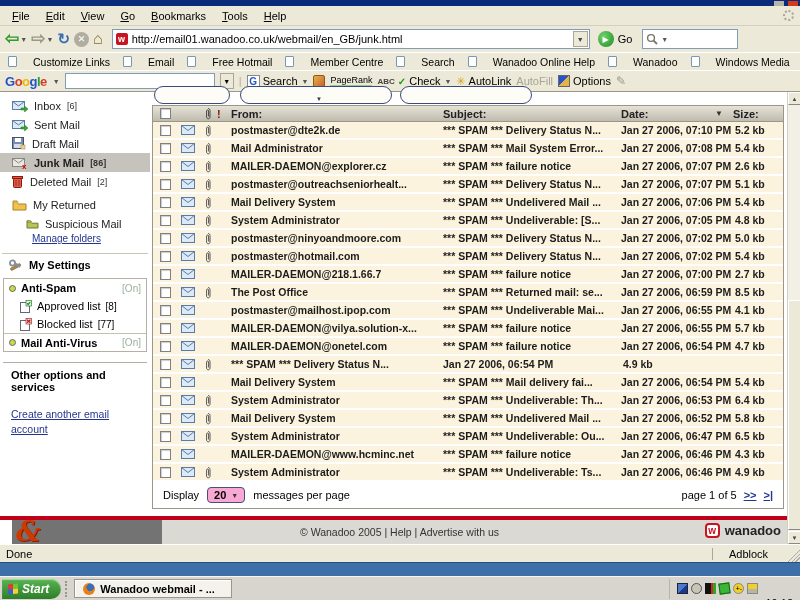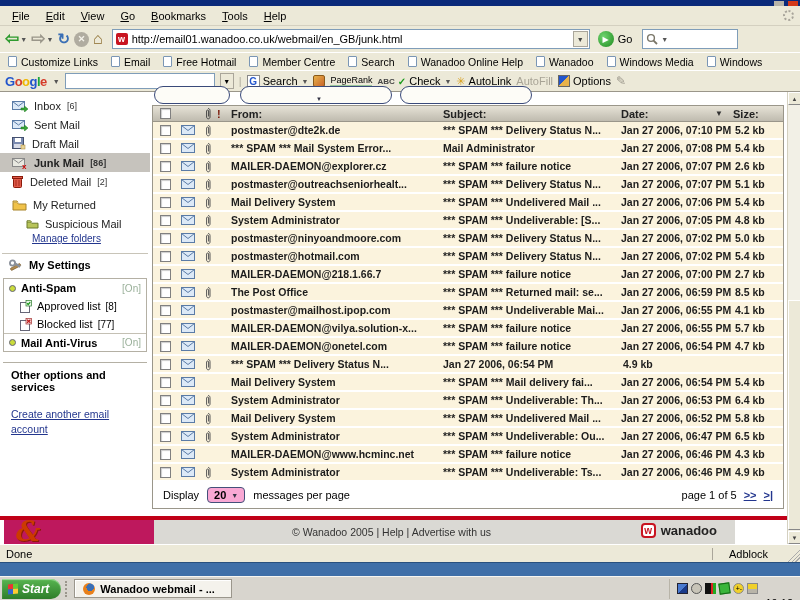--- a/index.html
+++ b/index.html
@@ -28,21 +28,21 @@
   .home { color:#8a6a2a; font-size:16px; }
   .urlbar { display:flex; align-items:center; height:20px; width:478px; margin-left:6px; background:#fff; border:1px solid #7f9db9; padding:0 1px 0 3px; }
   .favicon { width:12px; height:12px; background:#c81420; color:#fff; font-size:9px; font-weight:bold; text-align:center; line-height:12px; border-radius:2px; margin-right:4px; flex:none; }
   .urltext { flex:1; white-space:nowrap; overflow:hidden; }
   .url-drop { width:15px; height:16px; background:#ece9d8; border:1px solid #aaa69a; font-size:7px; color:#444; display:flex; align-items:center; justify-content:center; flex:none; }
   .go-wrap { display:flex; align-items:center; gap:4px; margin-left:6px; }
   .go-circle { width:16px; height:16px; border-radius:50%; background:radial-gradient(circle at 35% 35%, #6fd46f, #1e8a1e); color:#fff; font-size:8px; display:flex; align-items:center; justify-content:center; }
   .searchbox { display:flex; align-items:center; height:20px; width:96px; margin-left:8px; background:#fff; border:1px solid #7f9db9; padding:0 3px; gap:2px; }
 
   .linksbar { position:absolute; top:52px; left:0; width:800px; height:18px; background:#ece9d8; border-top:1px solid #fff; display:flex; align-items:center; padding-left:8px; gap:13px; }
-  .linkitem { display:flex; gap:4px; white-space:nowrap; font-size:10.5px; }
+  .linkitem { display:flex; gap:16px; white-space:nowrap; font-size:10.5px; }
   .pageicon { width:9px; height:11px; background:#fff; border:1px solid #7a96b5; border-radius:1px; flex:none; }
 
   .gbar { position:absolute; top:70px; left:0; width:800px; height:22px; background:#ece9d8; border-top:1px solid #fff; border-bottom:1px solid #9a968a; display:flex; align-items:center; padding-left:5px; gap:5px; }
   .glogo { font-weight:bold; font-size:13px; letter-spacing:-0.5px; }
   .ginput { width:150px; height:16px; background:#fff; border:1px solid #7f9db9; }
   .gdrop { width:14px; height:16px; background:#ece9d8; border:1px solid #aaa69a; font-size:7px; display:flex; align-items:center; justify-content:center; }
   .gsep { color:#b0ac9e; }
   .gsq { width:13px; height:13px; border:1px solid #888; background:#fff; color:#2255cc; font-size:10px; font-weight:bold; text-align:center; line-height:12px; }
   .gbtn { display:flex; align-items:center; gap:3px; }
   .pr { font-size:9px; border-bottom:3px solid #9ac79a; padding-bottom:0; }
@@ -94,21 +94,21 @@
   .c-size { padding-left:2px; }
 
   .pagerow { display:flex; align-items:center; height:26px; padding:0 10px; background:#fff; font-size:11px; }
   .selbox { display:inline-flex; align-items:center; gap:5px; border:1px solid #44507a; border-radius:4px; background:#f9a8d4; padding:1px 6px; margin:0 8px; font-weight:bold; }
   .selbox .da { font-size:7px; color:#334; }
   .pageinfo { margin-left:auto; }
   .pglink { color:#23368e; text-decoration:underline; font-weight:bold; margin-left:7px; }
   
 
   .redband { position:absolute; top:516px; left:0; width:787px; height:4px; background:#c00018; }
-  .footer { position:absolute; top:520px; left:4px; width:731px; height:24px; background:#be185d; }
+  .footer { position:absolute; top:520px; left:12px; width:787px; height:24px; background:#737373; }
   .footer-gray { margin-left:150px; height:100%; background:#dad9d4; position:relative; display:flex; align-items:center; }
   .copy { margin-left:138px; color:#333; font-size:10.5px; }
   .brand { position:absolute; right:18px; top:3px; display:flex; align-items:center; gap:5px; }
   .wsq { width:15px; height:15px; border:2px solid #c81420; border-radius:4px; color:#c81420; font-weight:bold; font-size:10px; display:flex; align-items:center; justify-content:center; background:#fff; }
   .brandname { font-weight:bold; font-size:13px; color:#222; }
   .amp { position:absolute; top:516px; left:16px; font-family:"DejaVu Serif", serif; font-style:italic; font-weight:bold; font-size:27px; color:#cc3a00; text-shadow:1px 1px 0 #8b1a0a; z-index:3; }
 
   .statusbar { position:absolute; top:544px; left:0; width:800px; height:18px; background:#ece9d8; border-top:1px solid #fff; display:flex; align-items:center; }
   .statusbar .txt { padding-left:6px; }
   .adblock-panel { margin-left:auto; width:72px; border-left:1px solid #aaa69a; text-align:center; }
@@ -432,22 +432,22 @@
                   <rect x="0.5" y="0.5" width="13" height="9" fill="#dce9f7" stroke="#5a7ba6"></rect>
                   <path d="M0.5 0.5 L7 5.5 L13.5 0.5" fill="none" stroke="#5a7ba6"></path>
                 </svg>
               </span>
               <span class="cell c-clip">
                 <svg width="8" height="13" viewBox="0 0 8 13">
                   <path d="M4 1.5 C5.3 1.5 6 2.4 6 3.5 L6 10 C6 11 5.3 11.8 4.3 11.8 C3.3 11.8 2.6 11 2.6 10 L2.6 4 C2.6 3.4 3 3 3.6 3 C4.2 3 4.6 3.4 4.6 4 L4.6 9.5" fill="none" stroke="#555" stroke-width="1"></path>
                 </svg>
               </span>
               <span class="cell c-pri"></span>
+              <span class="cell c-from">Mail Administrator</span>
               <span class="cell c-subj">*** SPAM *** Mail System Error...</span>
-              <span class="cell c-from">Mail Administrator</span>
               <span class="cell c-date">Jan 27 2006, 07:08 PM</span>
               <span class="cell c-size">5.4 kb</span>
             </div>
             <div class="mrow">
               <span class="cell c-check">
                 <span class="cb"></span>
               </span>
               <span class="cell c-env">
                 <svg width="14" height="10" viewBox="0 0 14 10">
                   <rect x="0.5" y="0.5" width="13" height="9" fill="#dce9f7" stroke="#5a7ba6"></rect>

